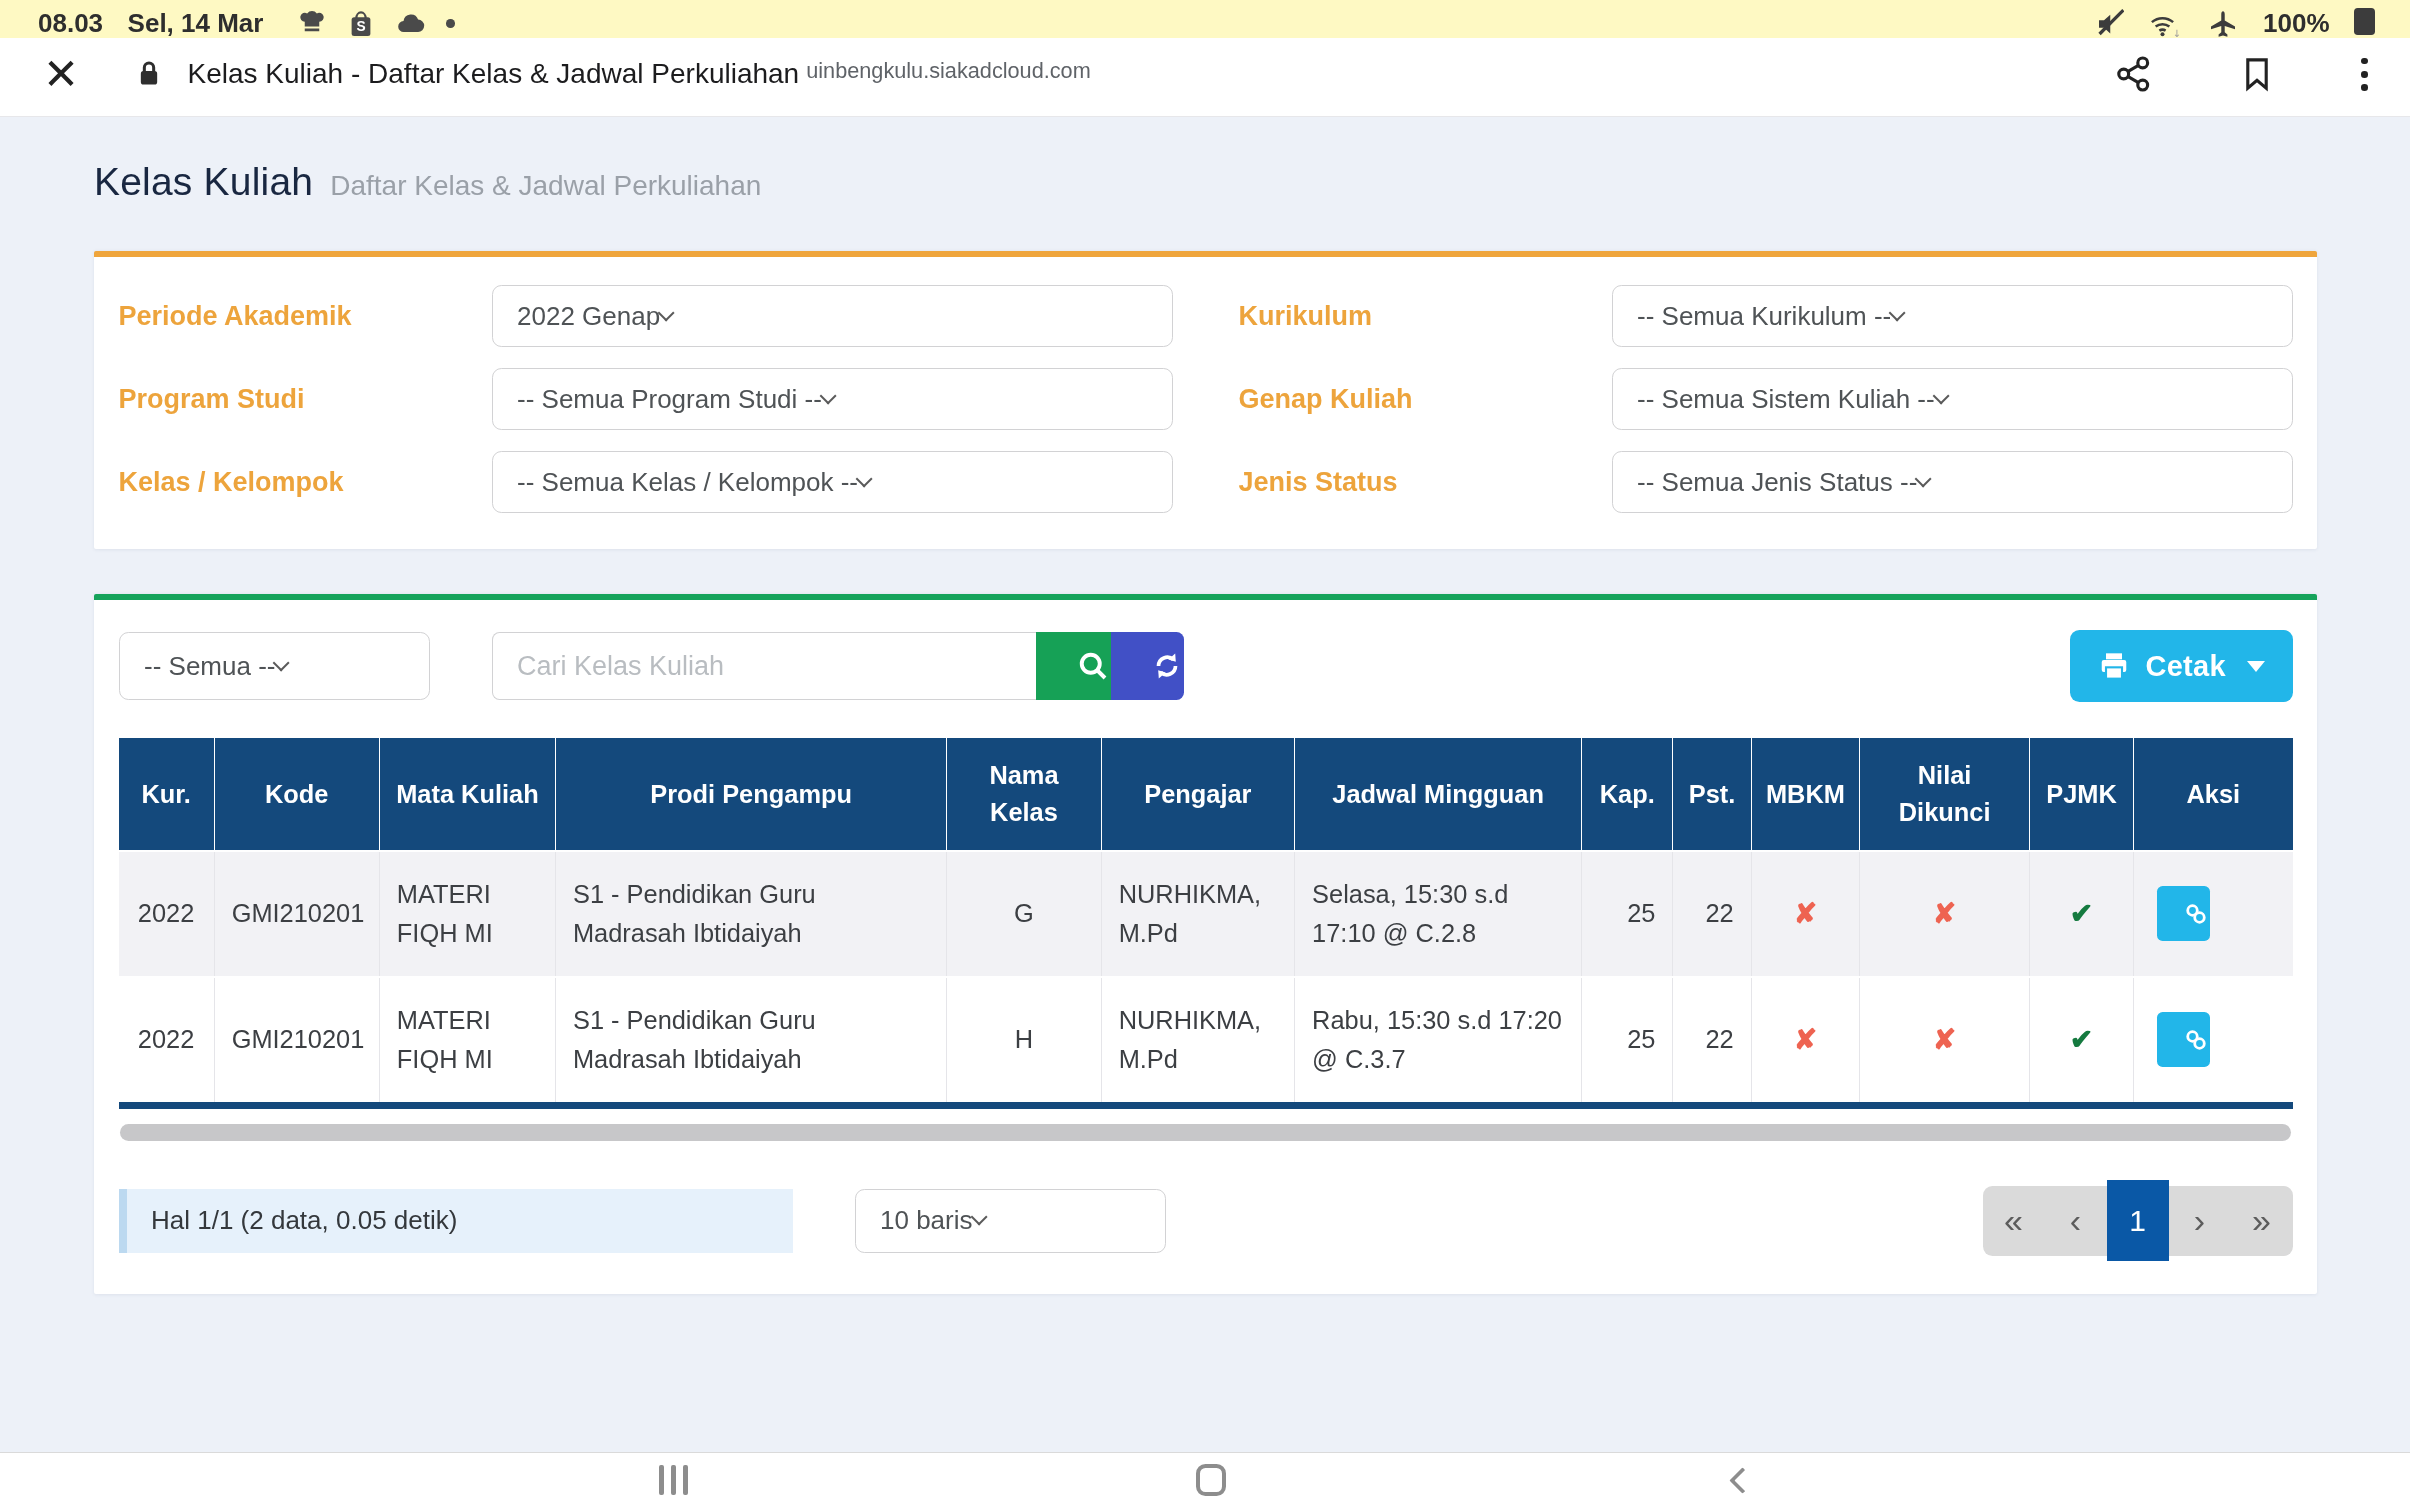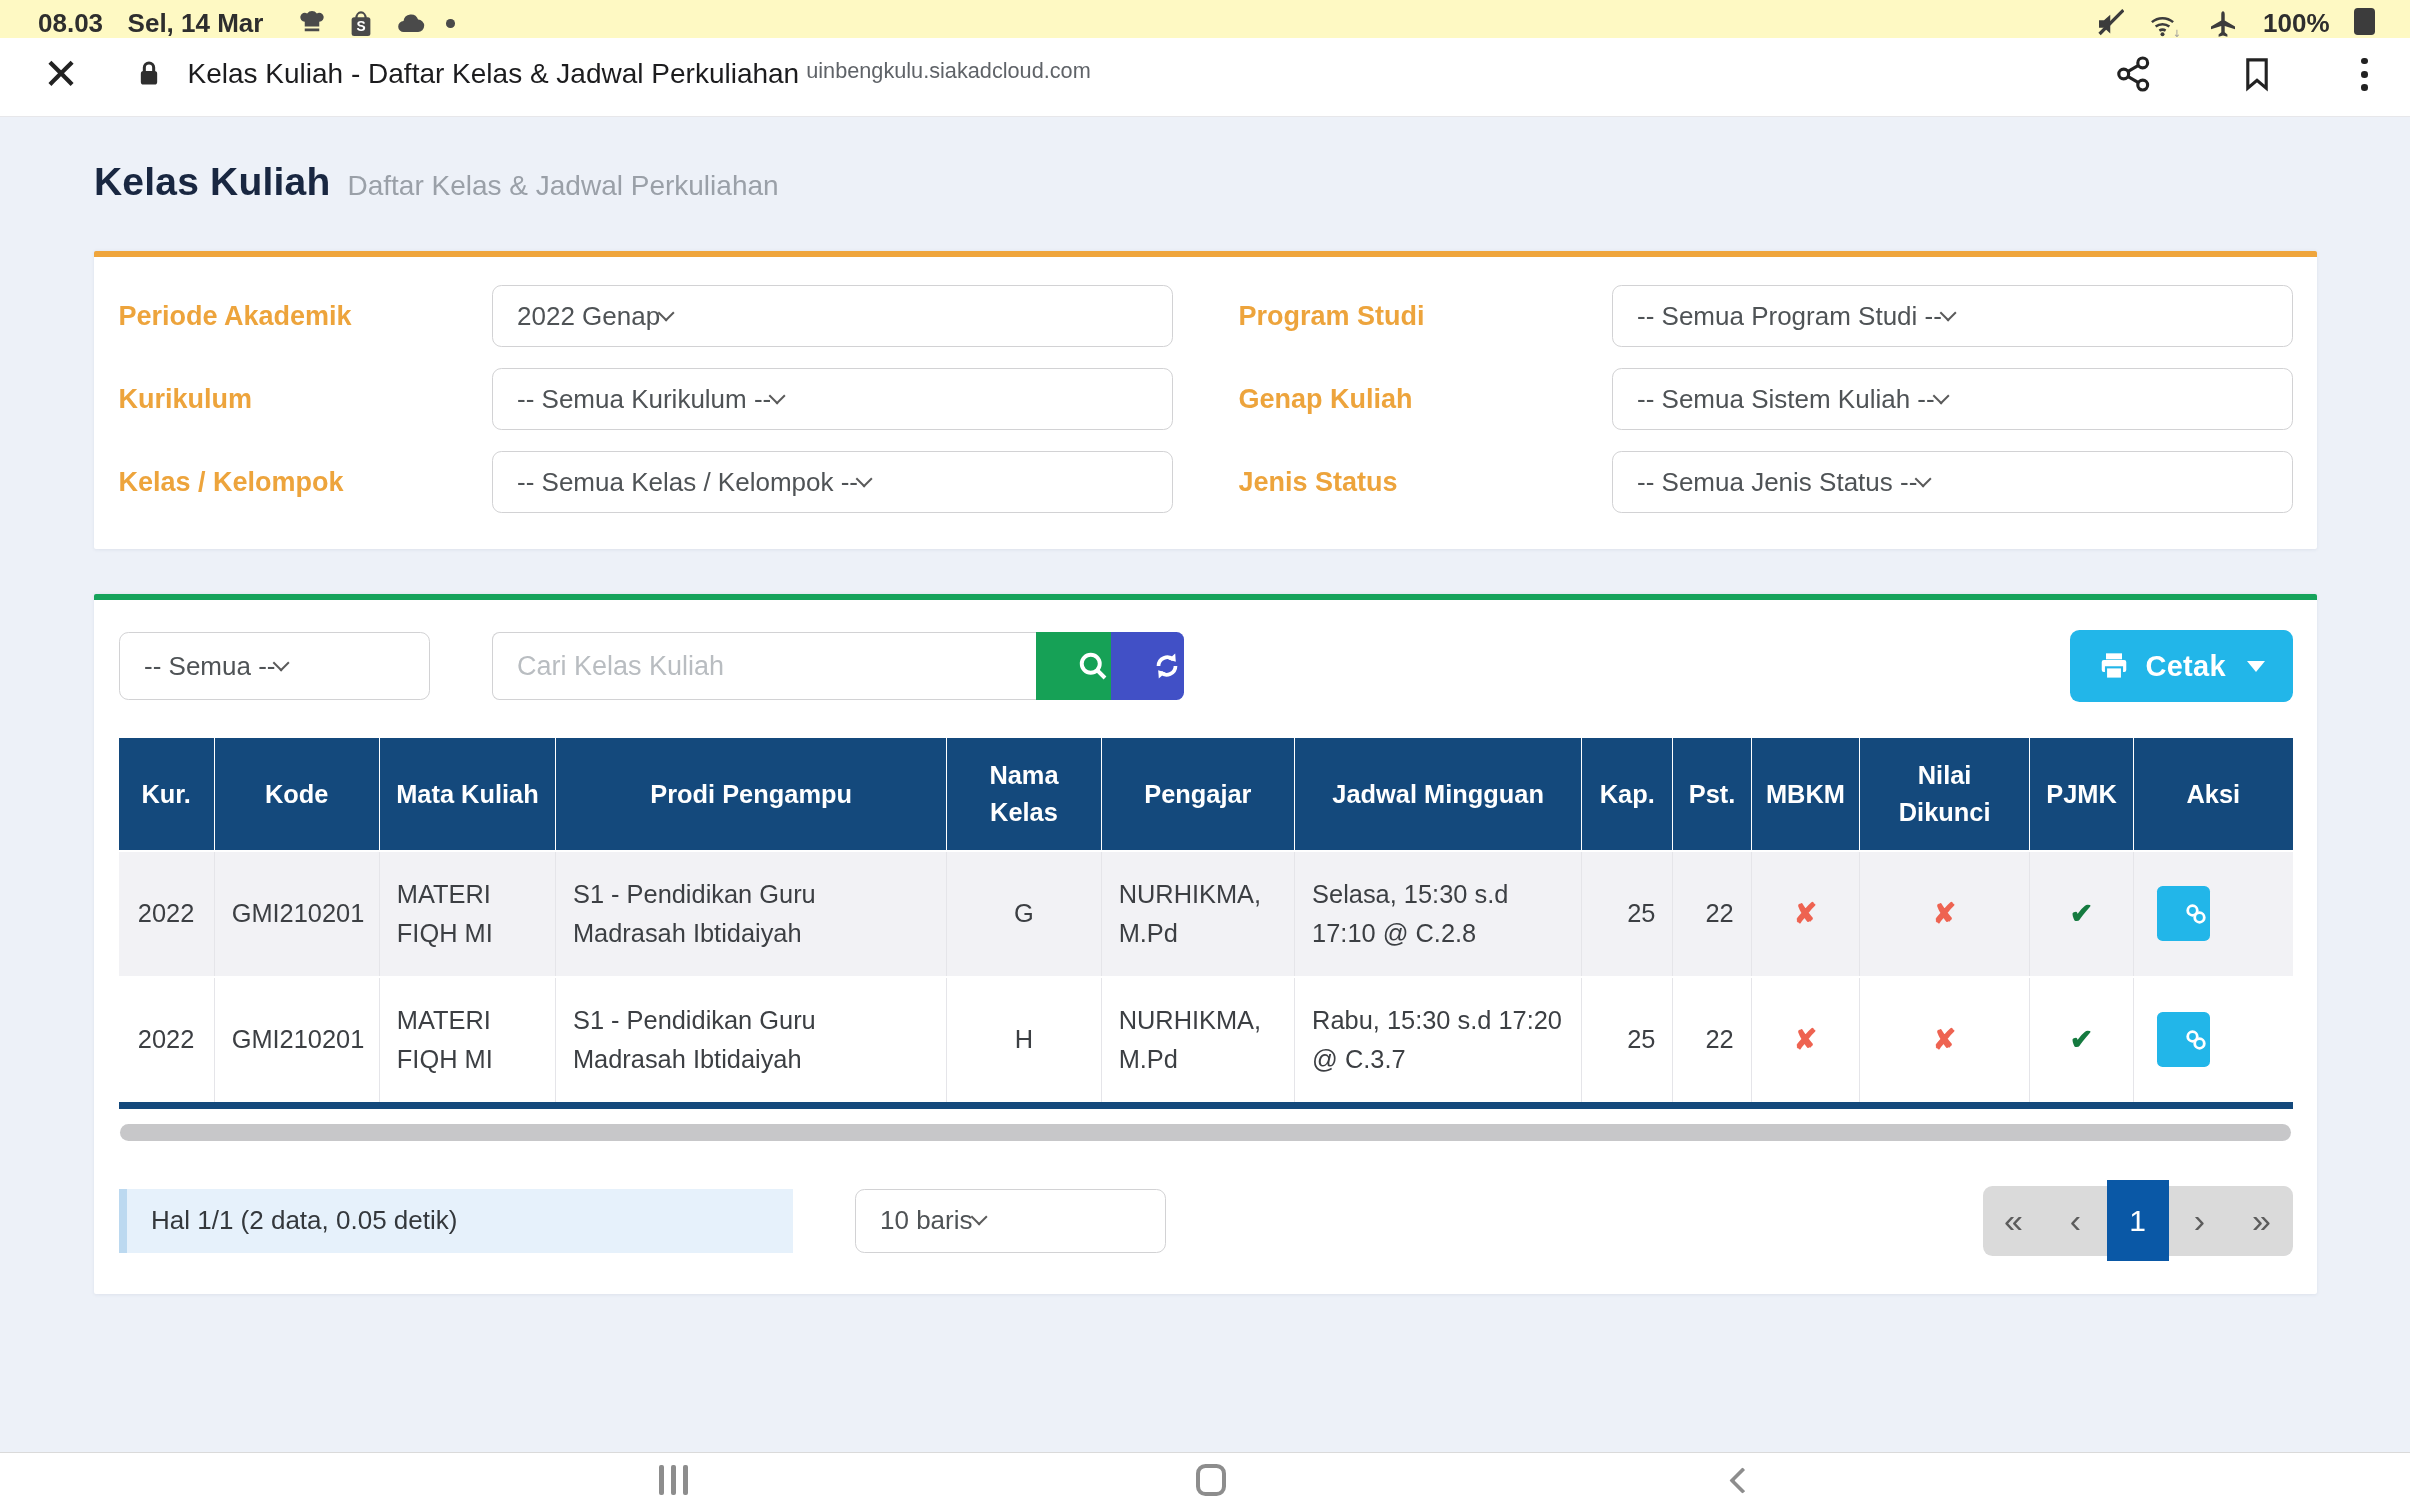--- a/index.html
+++ b/index.html
@@ -33,21 +33,21 @@
   .site-text { display:flex; gap:7px; }
   .site-title { font-size:28px; color:#1c1c1e; }
   .site-url { font-size:21.7px; color:#5f6368; }
   .chrome-actions { margin-left:auto; display:flex; align-items:center; gap:87px; }
   .kebab { display:flex; flex-direction:column; gap:6.6px; }
   .kebab i { width:6.6px; height:6.6px; background:#222; border-radius:50%; }
 
   
   .content { height:1335px; background:#edf1f8; overflow:hidden; }
   .page-head { margin:43px 94px 0; display:flex; align-items:baseline; gap:17px; }
-  .page-title { font-size:39px; font-weight:700; color:#192741; letter-spacing:0.2px; }
+  .page-title { font-size:39px; font-weight:400; color:#192741; letter-spacing:0.2px; }
   .page-subtitle { font-size:28px; color:#9aa0a8; }
 
   .card {
     background:#fff; border-radius:2px; margin:0 94px;
     box-shadow:0 0.9px 3.8px rgba(30,40,80,.07);
   }
 
   
   .filter-card { margin-top:47px; border-top:6.6px solid #efa53c; padding:28px 24.5px 36px; }
   .filter-grid { display:grid; grid-template-columns:1fr 1fr; column-gap:66px; row-gap:21px; }
@@ -231,30 +231,30 @@
   <div class="card filter-card">
     <div class="filter-grid">
       <div class="filter-row">
         <span class="filter-label">Periode Akademik</span>
         <div class="select">
           <span>2022 Genap</span>
           <span class="chev"></span>
         </div>
       </div>
       <div class="filter-row">
+        <span class="filter-label">Kurikulum</span>
+        <div class="select">
+          <span>-- Semua Kurikulum --</span>
+          <span class="chev"></span>
+        </div>
+      </div>
+      <div class="filter-row">
         <span class="filter-label">Program Studi</span>
         <div class="select">
           <span>-- Semua Program Studi --</span>
-          <span class="chev"></span>
-        </div>
-      </div>
-      <div class="filter-row">
-        <span class="filter-label">Kurikulum</span>
-        <div class="select">
-          <span>-- Semua Kurikulum --</span>
           <span class="chev"></span>
         </div>
       </div>
       <div class="filter-row">
         <span class="filter-label">Genap Kuliah</span>
         <div class="select">
           <span>-- Semua Sistem Kuliah --</span>
           <span class="chev"></span>
         </div>
       </div>

